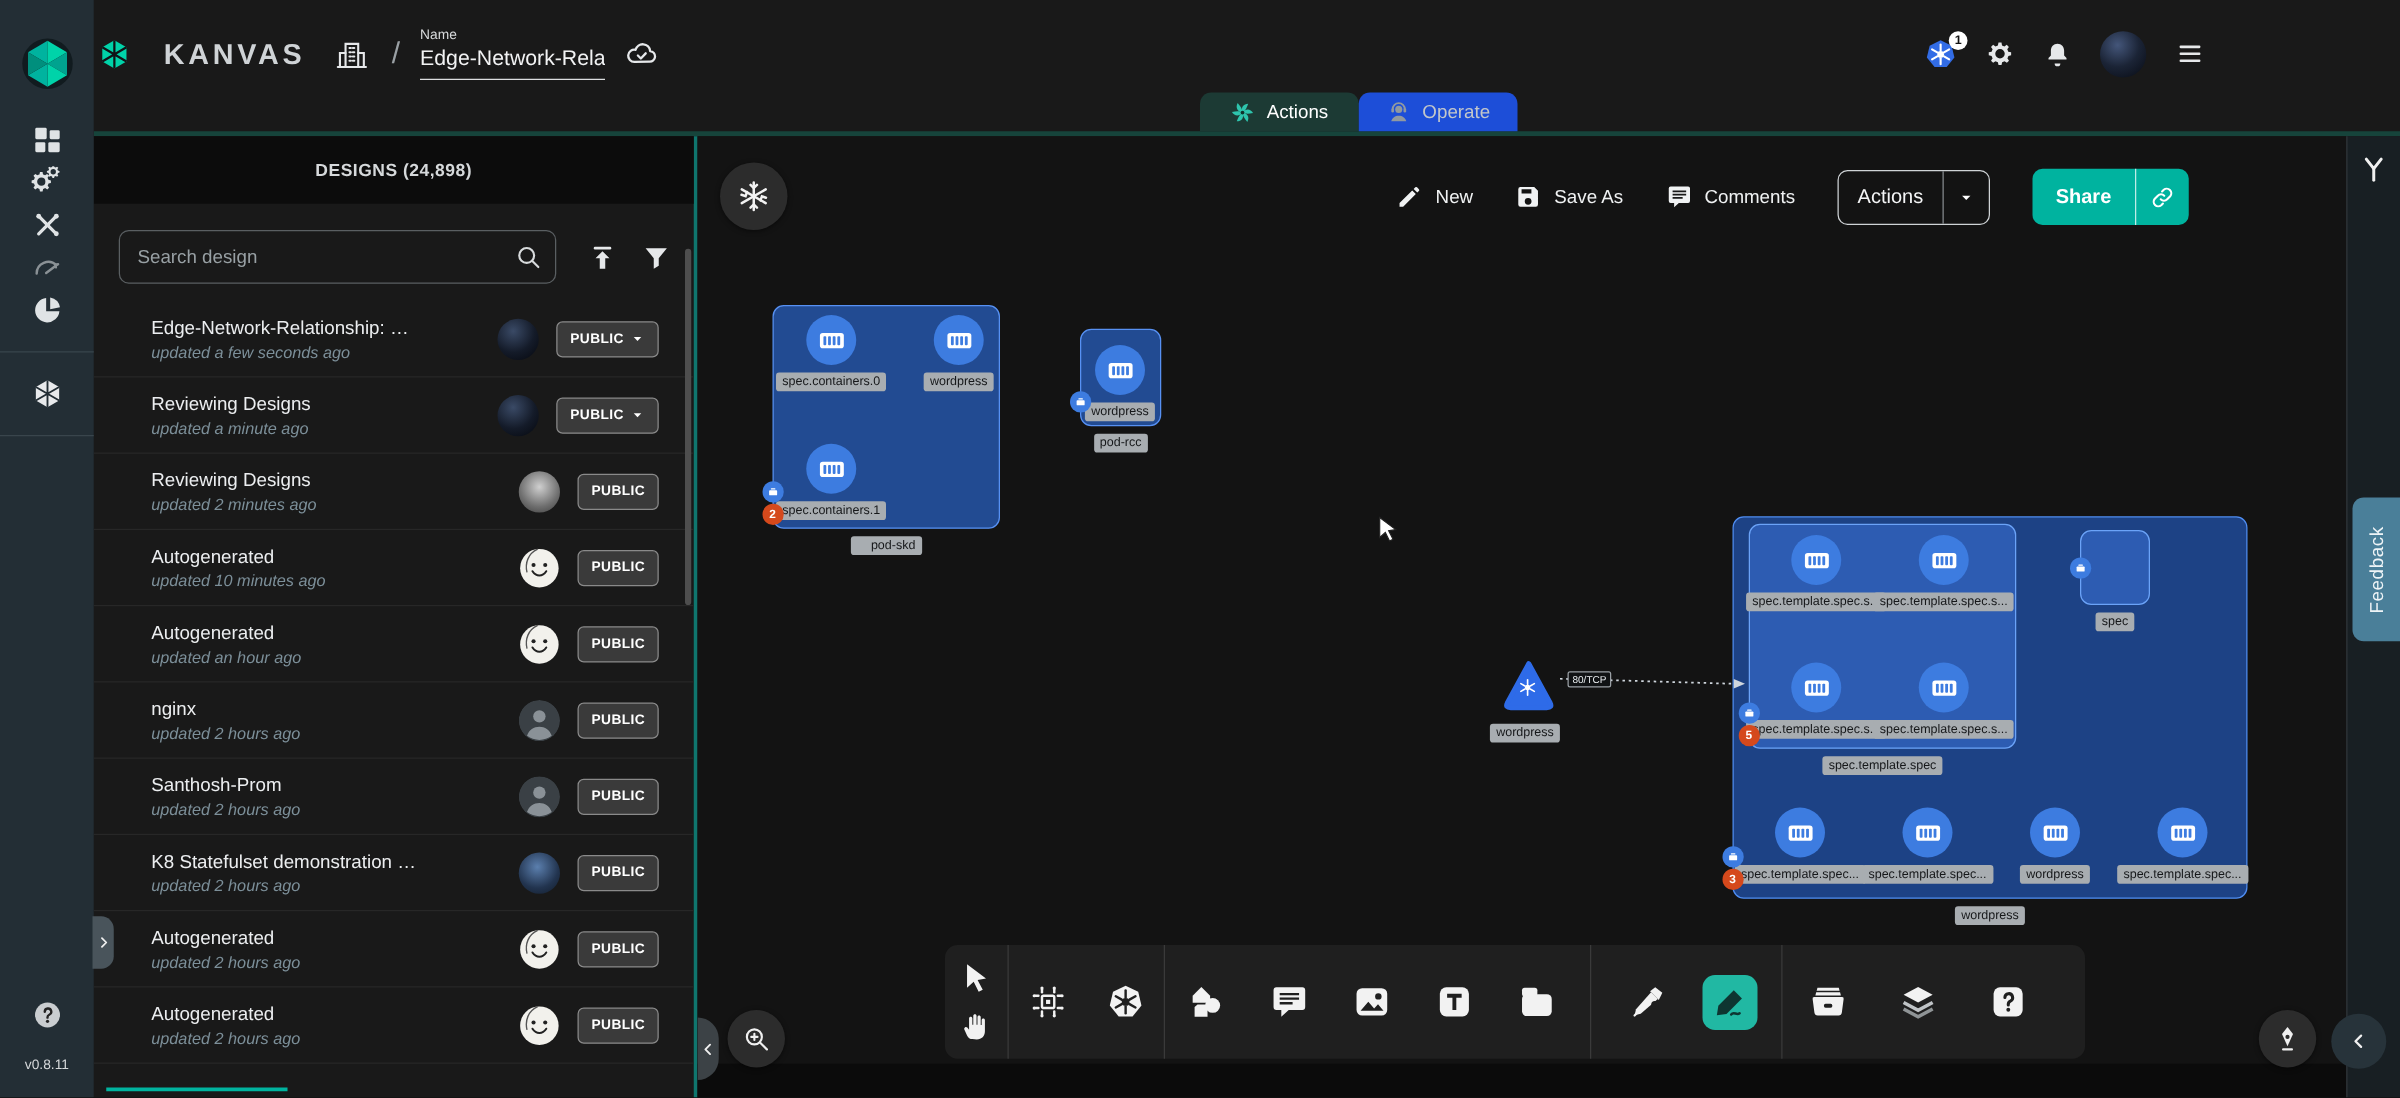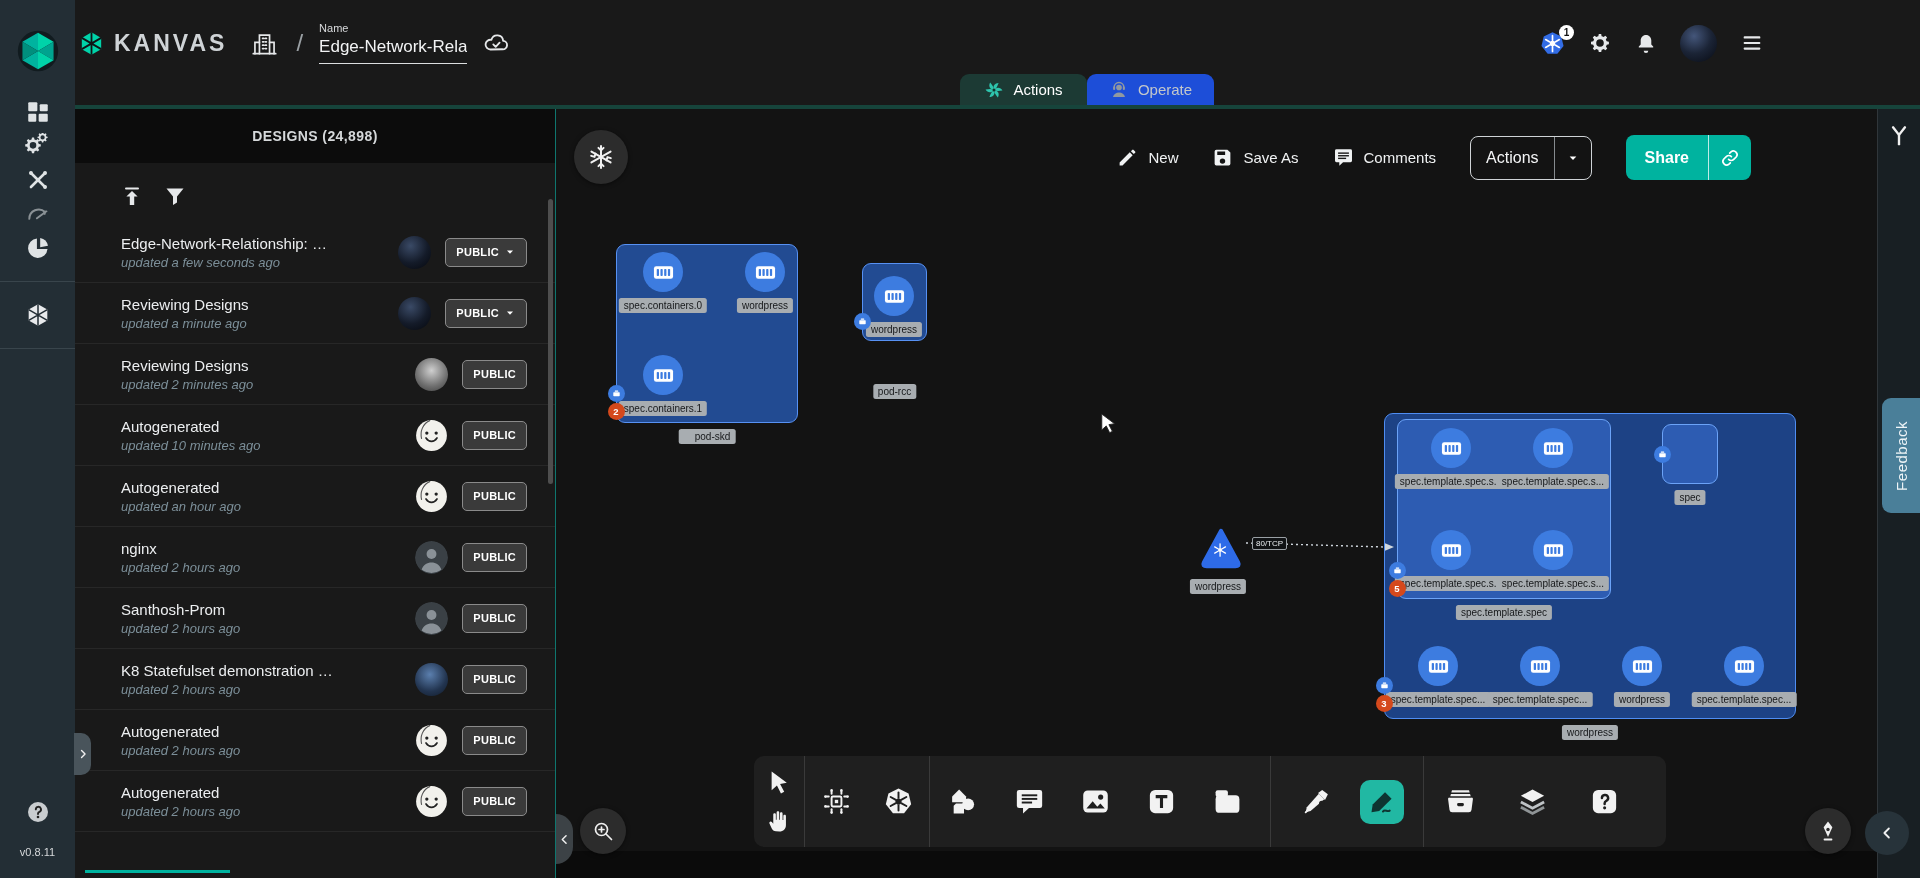--- a/index.html
+++ b/index.html
@@ -19,21 +19,21 @@
   .rail-help{width:24px;height:24px;margin-bottom:22px}
   .rail-version{font-size:11px;color:#d5d8da;margin-bottom:20px}
   .expand-tab{position:absolute;right:-16px;top:733px;width:17px;height:42px;background:#49545b;
               border-radius:0 10px 10px 0;display:flex;align-items:center;justify-content:center}
   .expand-tab svg{width:14px;height:14px}
 
   
   #main{flex:1;display:flex;flex-direction:column;min-width:0}
   #topbar{height:105px;background:#191919;border-bottom:4px solid #16443b;position:relative;flex:0 0 auto}
   .topbar-row{display:flex;align-items:center;height:86px;padding-left:3px}
-  .brand{display:flex;align-items:center;gap:9px}
+  .brand{display:flex;align-items:center;gap:26px}
   .brand-hex{width:27px;height:27px}
   .brand-word{font-size:23px;font-weight:700;letter-spacing:3px;color:#cfd3d6}
   .org-icon{width:27px;height:27px;margin-left:24px;color:#e6e8ea}
   .crumb-sep{font-size:24px;color:#9aa0a4;margin:0 16px 0 18px;font-weight:300}
   .name-field{display:flex;flex-direction:column}
   .name-label{font-size:11px;color:#d8dadc;margin-bottom:3px}
   .name-input{background:transparent;border:none;outline:none;border-bottom:1px solid #dcdee0;
               color:#f2f3f4;font-size:17px;width:148px;padding:0 0 6px 0;font-family:"Liberation Sans",sans-serif}
   .save-state{margin-left:16px;color:#e6e8ea;width:26px;height:26px}
   .topbar-right{margin-left:auto;margin-right:155px;display:flex;align-items:center;gap:22px}
@@ -47,21 +47,21 @@
   .tabs{position:absolute;left:885px;bottom:0;display:flex}
   .tab{height:31px;width:127px;border-radius:9px 9px 0 0;display:flex;align-items:center;justify-content:center;
        gap:9px;font-size:15px}
   .tab .t-ico{width:20px;height:20px}
   .tab.active{background:#1c3a34;color:#fff}
   .tab:not(.active){background:#1d4ed8;color:#c3c7ca}
 
   #content{flex:1;display:flex;min-height:0}
 
   
-  #designs-panel{flex:0 0 480px;width:480px;background:#191919;border-right:1px solid #0f766e;
+  #designs-panel{flex:0 0 480px;width:480px;background:#191919;border-right:3px solid #0f766e;
                  display:flex;flex-direction:column;position:relative}
   .panel-title{height:54px;background:#0c0c0c;display:flex;align-items:center;justify-content:center;
                font-size:14px;font-weight:700;letter-spacing:.4px;color:#d6d9db;flex:0 0 auto}
   .search-row{display:flex;align-items:center;padding:21px 0 14px 20px;flex:0 0 auto}
   .search-box{position:relative;width:350px}
   .search-box input{width:100%;height:43px;box-sizing:border-box;background:#191919;border:1px solid #5a5f62;
                     border-radius:8px;color:#c7ccd0;font-size:15px;padding:0 42px 0 14px;outline:none;
                     font-family:"Liberation Sans",sans-serif}
   .search-box input::placeholder{color:#98a0a4}
   .search-ico{position:absolute;right:11px;top:10px;width:23px;height:23px}
@@ -357,20 +357,31 @@
           <span>Operate</span>
         </div>
       </div>
   </header>
 
   <div id="content">
 
     <section id="designs-panel">
       <div class="panel-title">DESIGNS (24,898)</div>
       <div class="search-row">
+        <div class="search-box">
+          <input type="text" placeholder="Search design" style="">
+          <span class="search-ico">
+              <svg viewBox="0 0 24 24" width="100%" height="100%">
+                <g fill="none" stroke="#d7dadc" stroke-width="1.8" stroke-linecap="round">
+                  <circle cx="10.8" cy="10.8" r="6.2"></circle>
+                  <line x1="15.5" y1="15.5" x2="20.5" y2="20.5"></line>
+                </g>
+              </svg>
+            </span>
+        </div>
         <span class="panel-ico up-ico">
             <svg viewBox="0 0 24 24" width="100%" height="100%">
               <g fill="#e6e8ea">
                 <rect x="5" y="3.4" width="14" height="2.2" rx="1"></rect>
                 <path d="M12 7l5.6 5.6h-3.4V21h-4.4v-8.4H6.4z"></path>
               </g>
             </svg>
           </span>
         <span class="panel-ico filter-ico">
             <svg viewBox="0 0 24 24" width="100%" height="100%">
@@ -536,21 +547,21 @@
         </div>
       <div class="vthumb"></div>
       <div class="loader"></div>
     </section>
 
     <section id="canvas">
       <div id="diagram">
           <div class="dgroup mid" style="left: 60px; top: 135px; width: 182px; height: 179px;"></div>
           <div class="chip" style="left: 151px; top: 320px; padding-left: 16px;">pod-skd</div>
           <div class="dgroup mid" style="left: 306px; top: 154px; width: 65px; height: 78px;"></div>
-          <div class="chip" style="left: 338.5px; top: 238px; margin-top: 37px;">pod-rcc</div>
+          <div class="chip" style="left: 338.5px; top: 238px;">pod-rcc</div>
           <div class="dgroup outer" style="left: 828px; top: 304px; width: 412px; height: 306px;"></div>
           <div class="chip" style="left: 1034px; top: 616px;">wordpress</div>
           <div class="dgroup inner" style="left: 841px; top: 310px; width: 214px; height: 180px;"></div>
           <div class="chip" style="left: 948px; top: 496px;">spec.template.spec</div>
           <div class="dgroup inner" style="left: 1106px; top: 315px; width: 56px; height: 60px;"></div>
           <div class="chip" style="left: 1134px; top: 381px;">spec</div>
           <div class="knode" style="left: 87px; top: 143px;">
             <svg viewBox="0 0 24 24" width="100%" height="100%">
               <rect x="3.5" y="6.5" width="17" height="11" rx="2" fill="#fff"></rect>
               <g fill="#3d7ce0">

